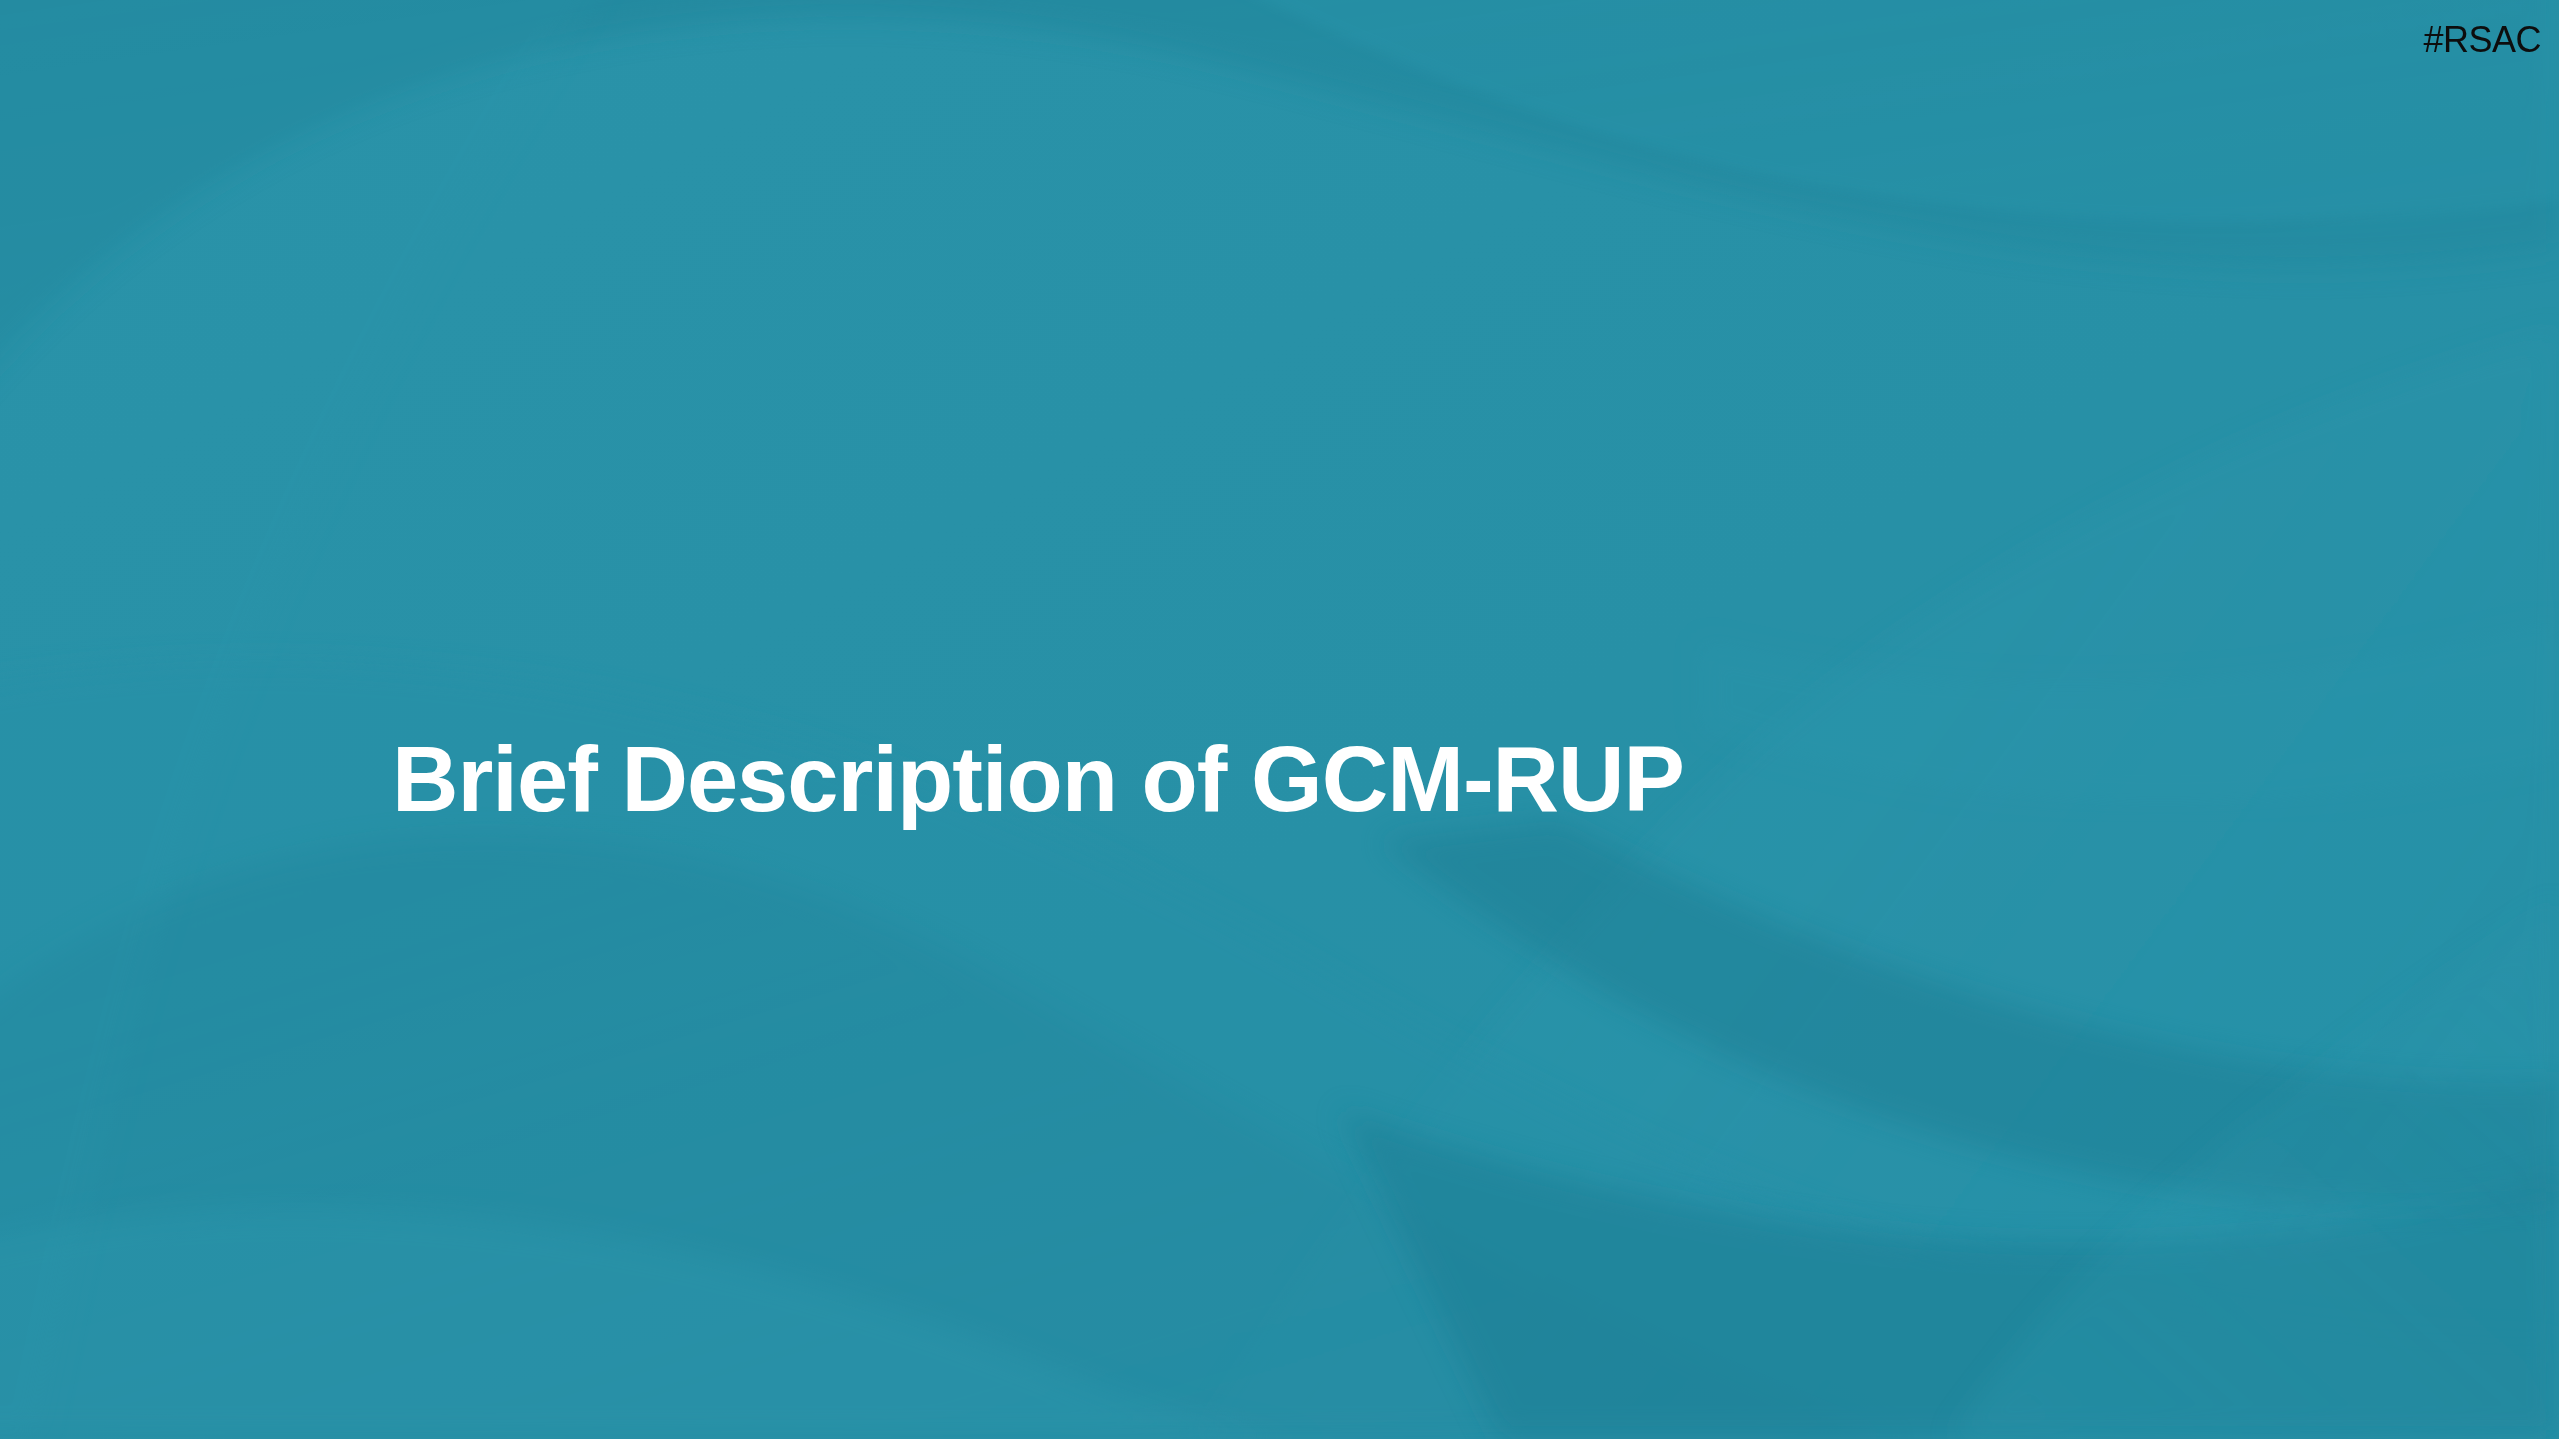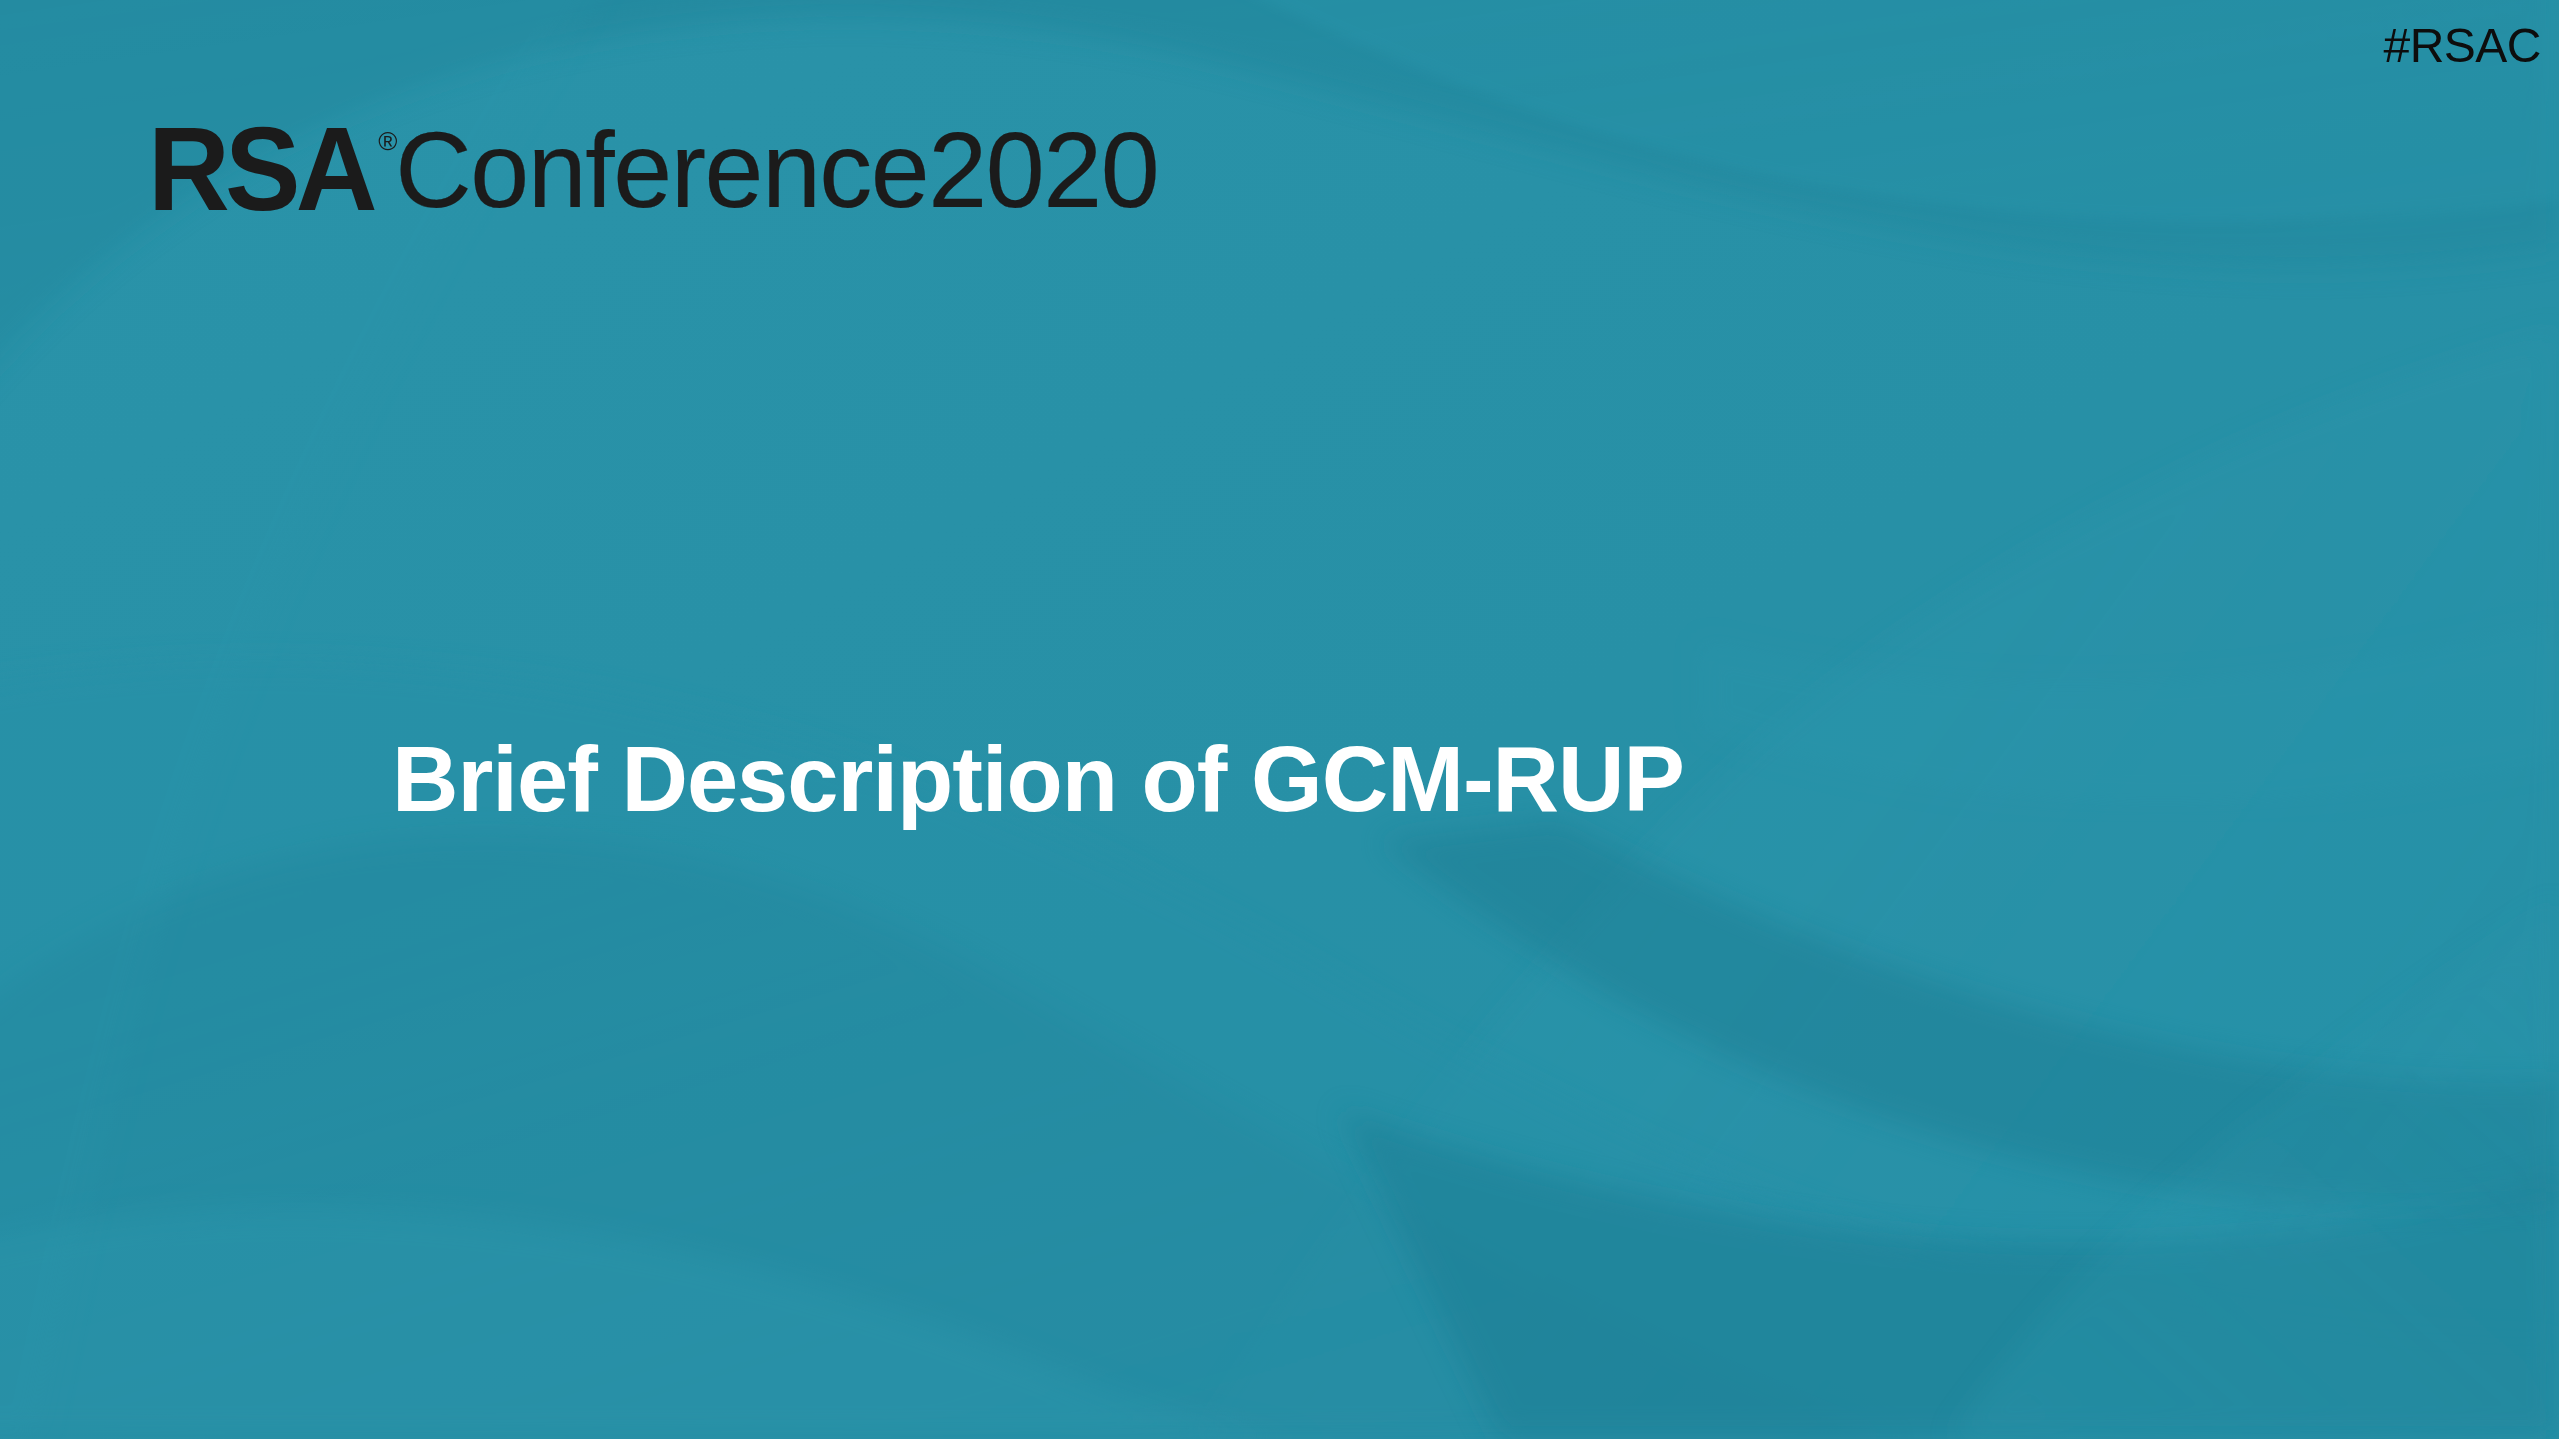--- a/index.html
+++ b/index.html
@@ -61,21 +61,21 @@
     -webkit-text-stroke: 0.2px #1b1b1b;
     transform: scaleY(1.02);
     transform-origin: left top;
   }
   
   #hashtag {
     position: absolute;
     right: 18px;
     top: 22px;
     font-family: "Liberation Sans", sans-serif;
-    font-size: 48px;
+    font-size: 36px;
     color: #0d0d0d;
     letter-spacing: -0.5px;
     line-height: 1;
   }
   
   #slide-title {
     position: absolute;
     left: 392px;
     top: 733px;
     font-family: "Liberation Sans", sans-serif;
@@ -143,23 +143,18 @@
 
     <path d="M -60,1250 C 300,1160 700,1220 1060,1370 C 1180,1420 1270,1439 1330,1439 L -60,1439 Z" fill="#2d9aaf" opacity="0.35" filter="url(#softer)"></path>
 
     <path d="M 2559,900 C 2380,1010 2200,1150 2060,1300 C 2010,1355 1975,1405 1950,1439 L 2559,1439 Z" fill="url(#gradLight2)" opacity="0.5" filter="url(#softer)"></path>
 
     <path d="M -60,-40 L 620,-40 C 420,260 240,620 140,1000 C 90,1190 60,1340 40,1439 L -60,1439 Z" fill="#2b95ab" opacity="0.18" filter="url(#softer)"></path>
 
     <path d="M 1700,640 C 1950,700 2250,700 2559,620 L 2559,760 C 2230,830 1930,810 1700,730 Z" fill="#2c97ad" opacity="0.22" filter="url(#softer)"></path>
   </svg>
 
-  <div id="logo">
-    <span id="logo-rsa">RSA</span>
-    <span id="logo-reg">®</span>
-    <span id="logo-conference">Conference2020</span>
-  </div>
 
   <div id="hashtag">#RSAC</div>
 
   <div id="slide-title">Brief Description of GCM-RUP</div>
 
 </div>
 
 </body></html>

